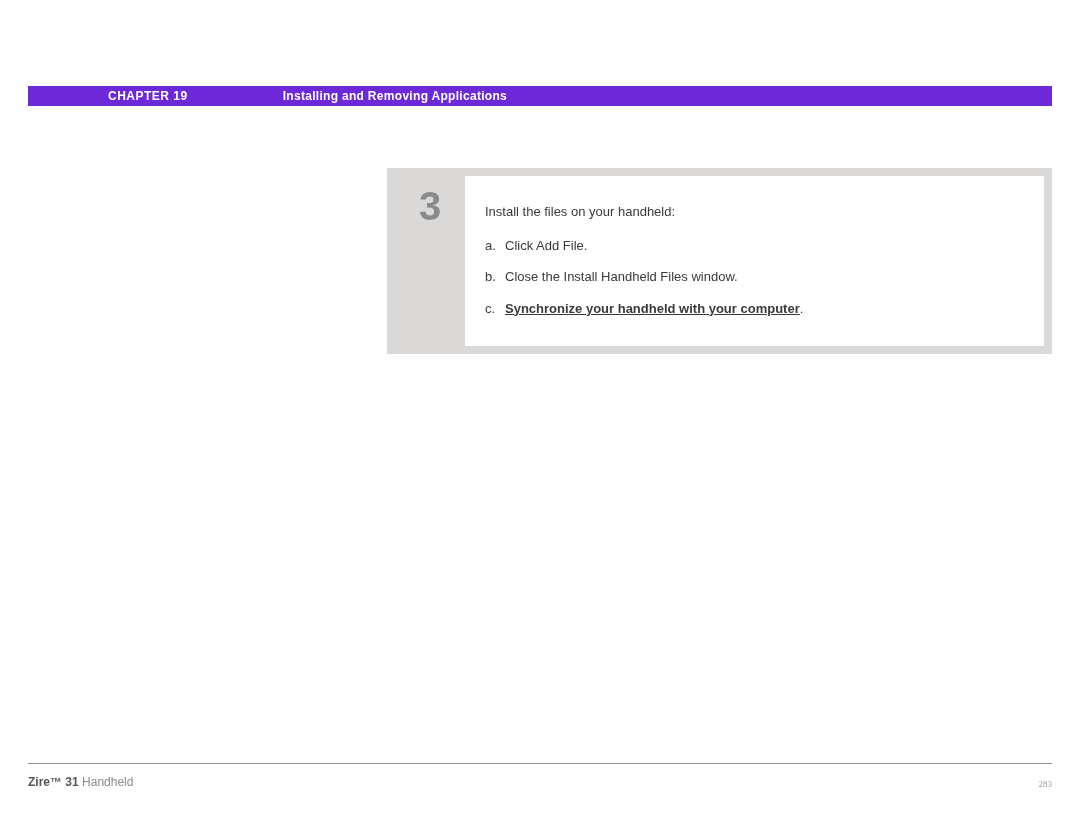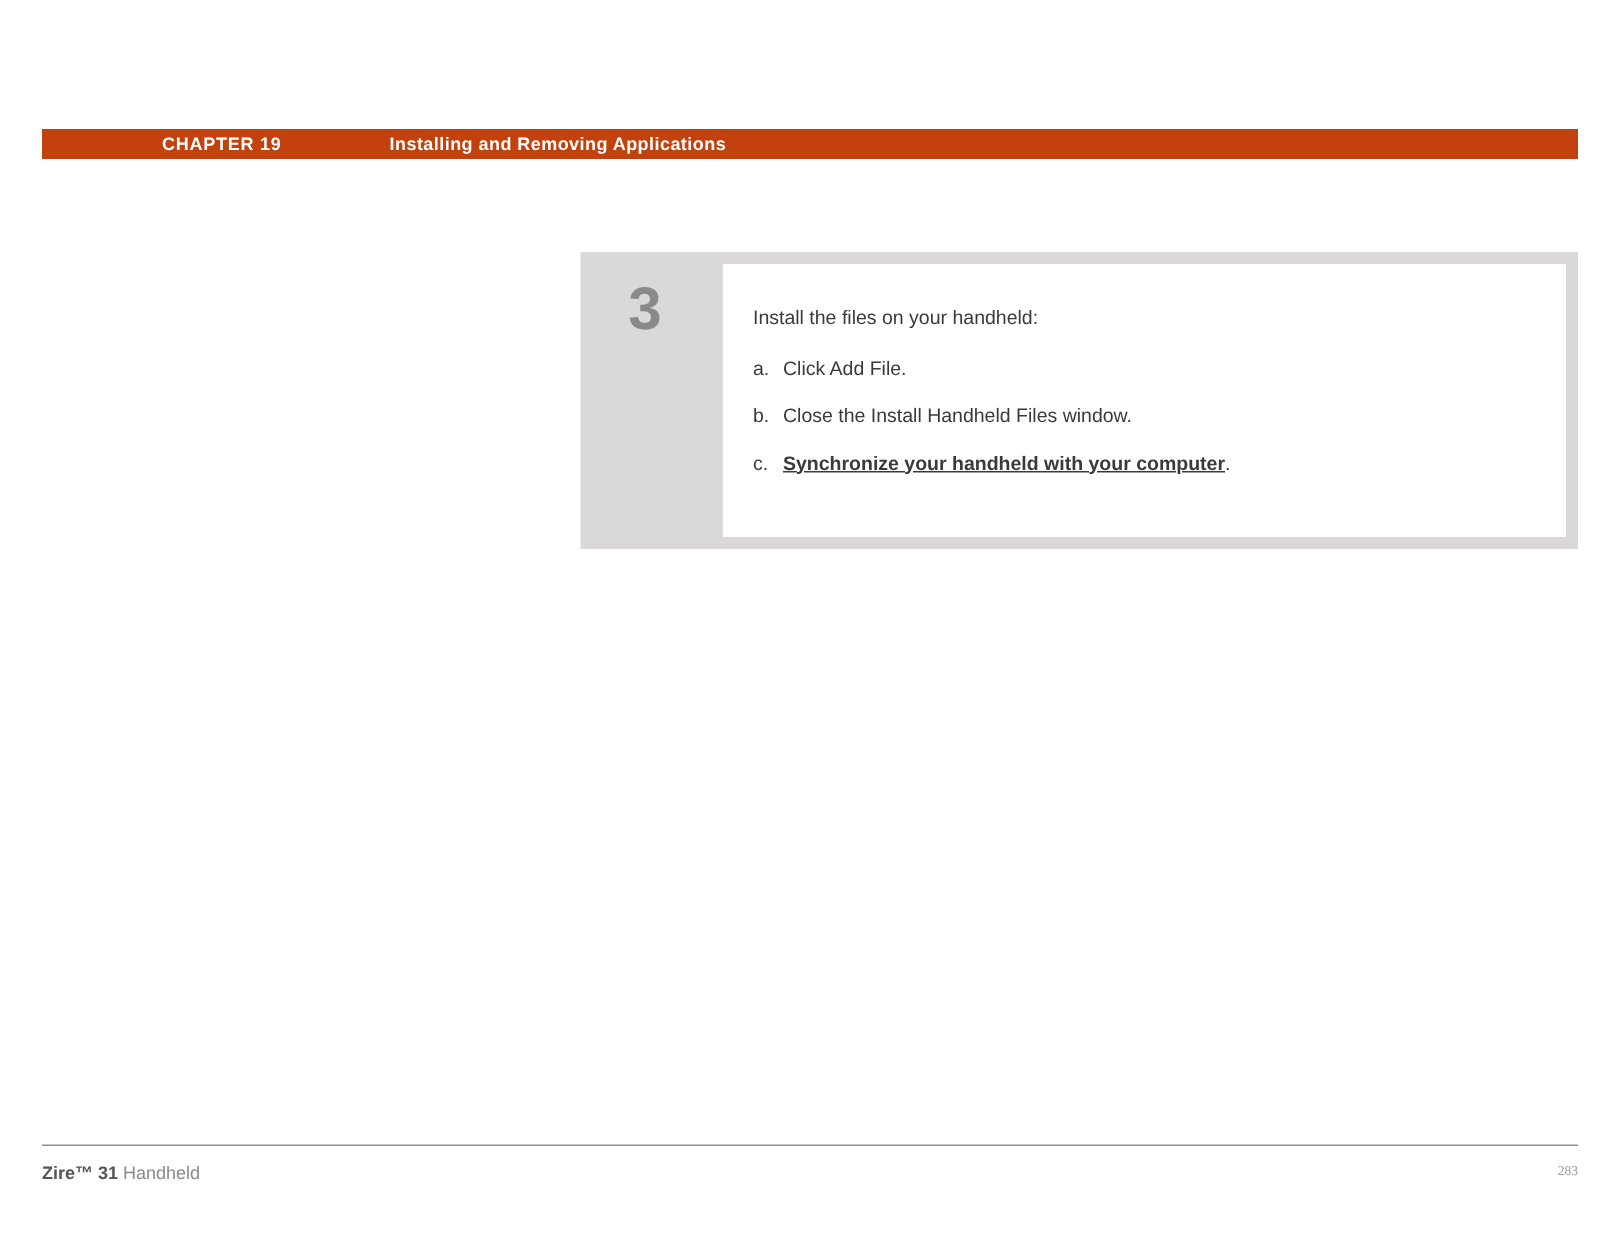--- a/index.html
+++ b/index.html
@@ -9,33 +9,33 @@
     height: 834px;
     background: #ffffff;
     position: relative;
   }
   .header-bar {
     position: absolute;
     top: 86px;
     left: 28px;
     right: 28px;
     height: 20px;
-    background: #c2410c;
+    background: #6d28d9;
     display: flex;
     align-items: center;
     color: #ffffff;
     font-size: 12px;
     font-weight: bold;
   }
   .chapter-label {
     margin-left: 80px;
     letter-spacing: 0.5px;
   }
   .chapter-title {
-    margin-left: 72px;
+    margin-left: 95px;
     letter-spacing: 0.3px;
   }
   .content-card {
     position: absolute;
     top: 168px;
     left: 387px;
     right: 28px;
     background: #dad9d8;
     padding: 8px;
   }
@@ -52,25 +52,24 @@
   }
   .step-number {
     font-size: 40px;
     font-weight: bold;
     color: #8a8a8a;
     line-height: 1;
   }
   .step-body {
     flex: 1;
     background: #ffffff;
-    padding: 26px 20px 28px 20px;
+    padding: 26px 20px 16px 20px;
     font-size: 13px;
     color: #3a3a3a;
     line-height: 1.5;
-    margin-left: 17px;
   }
   .step-intro {
     margin-bottom: 14px;
   }
   .substep {
     margin-bottom: 12px;
     display: flex;
   }
   .substep-marker {
     width: 20px;
@@ -104,21 +103,21 @@
     bottom: 70px;
     border-top: 1px solid #8f8f8f;
   }
   .footer {
     position: absolute;
     left: 28px;
     right: 28px;
     bottom: 45px;
     display: flex;
     justify-content: space-between;
-    align-items: flex-start;
+    align-items: flex-end;
     font-size: 12px;
     color: #8a8a8a;
   }
   .footer-left b {
     color: #555555;
     font-weight: bold;
   }
   .footer-page {
     font-size: 9px;
     color: #999999;

